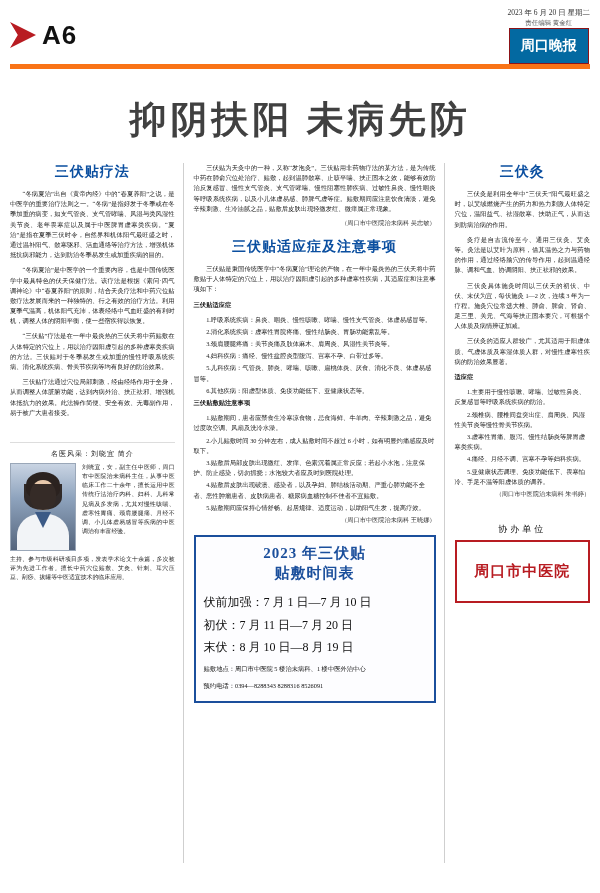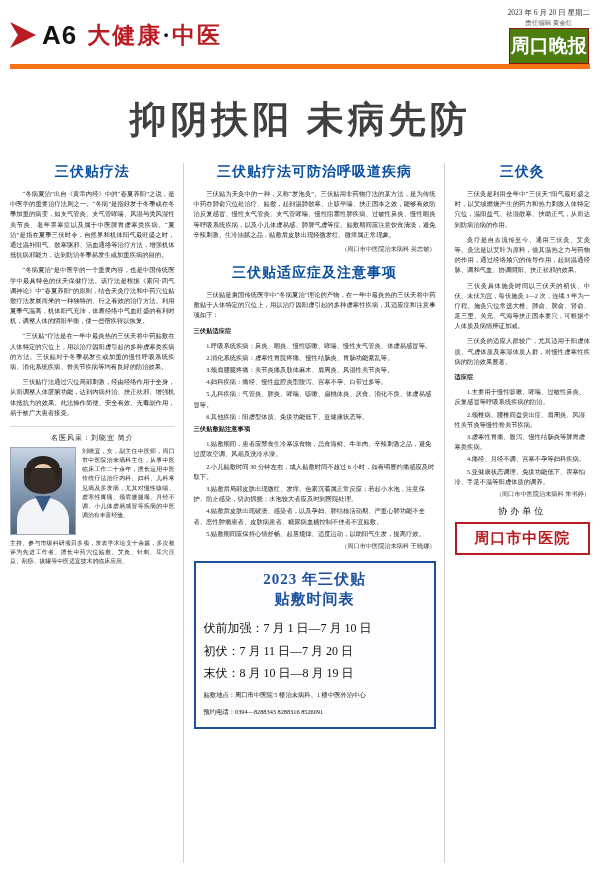--- a/index.html
+++ b/index.html
@@ -47,23 +47,23 @@
   .mast-right{
     margin-left:auto;display:flex;align-items:center;gap:0;flex-direction:column;
   }
   .mast-meta{
     text-align:center;font-size:7px;line-height:1.5;color:#333;
   }
   .mast-meta .row1{font-size:7.5px;}
   .mast-meta .row2{font-size:6.5px;color:#555;}
   .paper-logo{
     width:78px;height:34px;
-    background:#4d7c0f;color:#fff;
+    background:#0369a1;color:#fff;
     display:flex;align-items:center;justify-content:center;
-    font-size:19px;font-weight:bold;letter-spacing:0px;
+    font-size:14px;font-weight:bold;letter-spacing:0px;
     border:1px solid #8d1317;
   }
   
   .headline{
     text-align:center;
     font-size:37px;
     font-weight:bold;
     letter-spacing:4px;
     margin:26px 0 18px 0;
     color:#404040;
@@ -96,21 +96,21 @@
     color:#1a1a1a;
     text-indent:2em;
     margin:0 0 5px 0;
   }
   .body-text.noindent{text-indent:0;}
   .sign{
     font-size:6.2px;text-align:right;color:#333;margin-top:3px;
   }
   
   .author-box{
-    margin-top:8px;
+    margin-top:24px;
     border-top:1px solid #ddd;
     padding-top:6px;
   }
   .author-name{
     font-size:7px;text-align:center;color:#222;margin-bottom:4px;
     letter-spacing:1px;
   }
   .author-wrap{display:flex;gap:6px;}
   .portrait{
     width:64px;height:86px;
@@ -167,47 +167,44 @@
     line-height:1.35;
   }
   .sched-line{
     font-size:12px;line-height:1.85;color:#111;
   }
   .sched-foot{
     margin-top:6px;font-size:6.3px;line-height:1.7;color:#111;
   }
   
   .hosp-box{
-    margin-top:6px;
+    margin-top:24px;
     text-align:center;
   }
   .hosp-label{
     font-size:9px;color:#111;letter-spacing:3px;margin-bottom:4px;
   }
   .hosp-name{
     border:2px solid #b81c22;
     color:#b81c22;
     font-weight:bold;
     font-size:15px;
     letter-spacing:1px;
-    padding:5px 2px;
+    padding:20px 2px;
   }
   .num-list{font-size:6.3px;line-height:1.62;color:#1a1a1a;text-indent:2em;margin:0 0 2px 0;}
 </style>
 </head>
 <body>
 
 <div class="page">
 
   <div class="masthead">
     <div class="arrow-mark"></div>
     <div class="page-no">A6</div>
-    <div class="section-name">
-      <span>大健康</span><span class="sep">·</span><span>中医</span>
-    </div>
     <div class="mast-right">
       <div class="mast-meta">
         <div class="row1">2023 年 6 月 20 日 星期二</div>
         <div class="row2">责任编辑  黄金红</div>
       </div>
       <div class="paper-logo">周口晚报</div>
     </div>
   </div>
 
   <div class="headline">抑阴扶阳  未病先防</div>
@@ -231,21 +228,20 @@
             <div class="body"></div>
             <div class="collar"></div>
           </div>
           <div class="author-bio">刘晓宜，女，副主任中医师，周口市中医院治未病科主任，从事中医临床工作二十余年，擅长运用中医传统疗法治疗内科、妇科、儿科常见病及多发病，尤其对慢性咳喘、虚寒性胃痛、颈肩腰腿痛、月经不调、小儿体虚易感冒等疾病的中医调治有丰富经验。</div>
         </div>
         <div class="author-bio2">主持、参与市级科研项目多项，发表学术论文十余篇，多次被评为先进工作者。擅长中药穴位贴敷、艾灸、针刺、耳穴压豆、刮痧、拔罐等中医适宜技术的临床应用。</div>
       </div>
     </div>
 
     <div class="col col-mid">
-      <div class="art-title">三伏贴疗法可防治呼吸道疾病</div>
       <p class="body-text">三伏贴为天灸中的一种，又称“发泡灸”。三伏贴用非药物疗法的某方法，是为传统中药在肺俞穴位处治疗、贴敷，起到温肺散寒、止咳平喘、扶正固本之效，能够有效防治反复感冒、慢性支气管炎、支气管哮喘、慢性阻塞性肺疾病、过敏性鼻炎、慢性咽炎等呼吸系统疾病，以及小儿体虚易感、肺脾气虚等症。贴敷期间应注意饮食清淡，避免辛辣刺激、生冷油腻之品，贴敷后皮肤出现轻微发红、微痒属正常现象。</p>
       <div class="sign">（周口市中医院治未病科 吴志敏）</div>
 
       <div class="art-title" style="margin-top:10px;">三伏贴适应症及注意事项</div>
       <p class="body-text">三伏贴是秉国传统医学中“冬病夏治”理论的产物，在一年中最炎热的三伏天将中药敷贴于人体特定的穴位上，用以治疗因阳虚引起的多种虚寒性疾病，其适应症和注意事项如下：</p>
       <p class="body-text noindent" style="font-weight:bold;">三伏贴适应症</p>
       <p class="num-list">1.呼吸系统疾病：鼻炎、咽炎、慢性咳嗽、哮喘、慢性支气管炎、体虚易感冒等。</p>
       <p class="num-list">2.消化系统疾病：虚寒性胃脘疼痛、慢性结肠炎、胃肠功能紊乱等。</p>
       <p class="num-list">3.颈肩腰腿疼痛：关节炎痛及肢体麻木、肩周炎、风湿性关节炎等。</p>
       <p class="num-list">4.妇科疾病：痛经、慢性盆腔炎型腹泻、宫寒不孕、白带过多等。</p>

